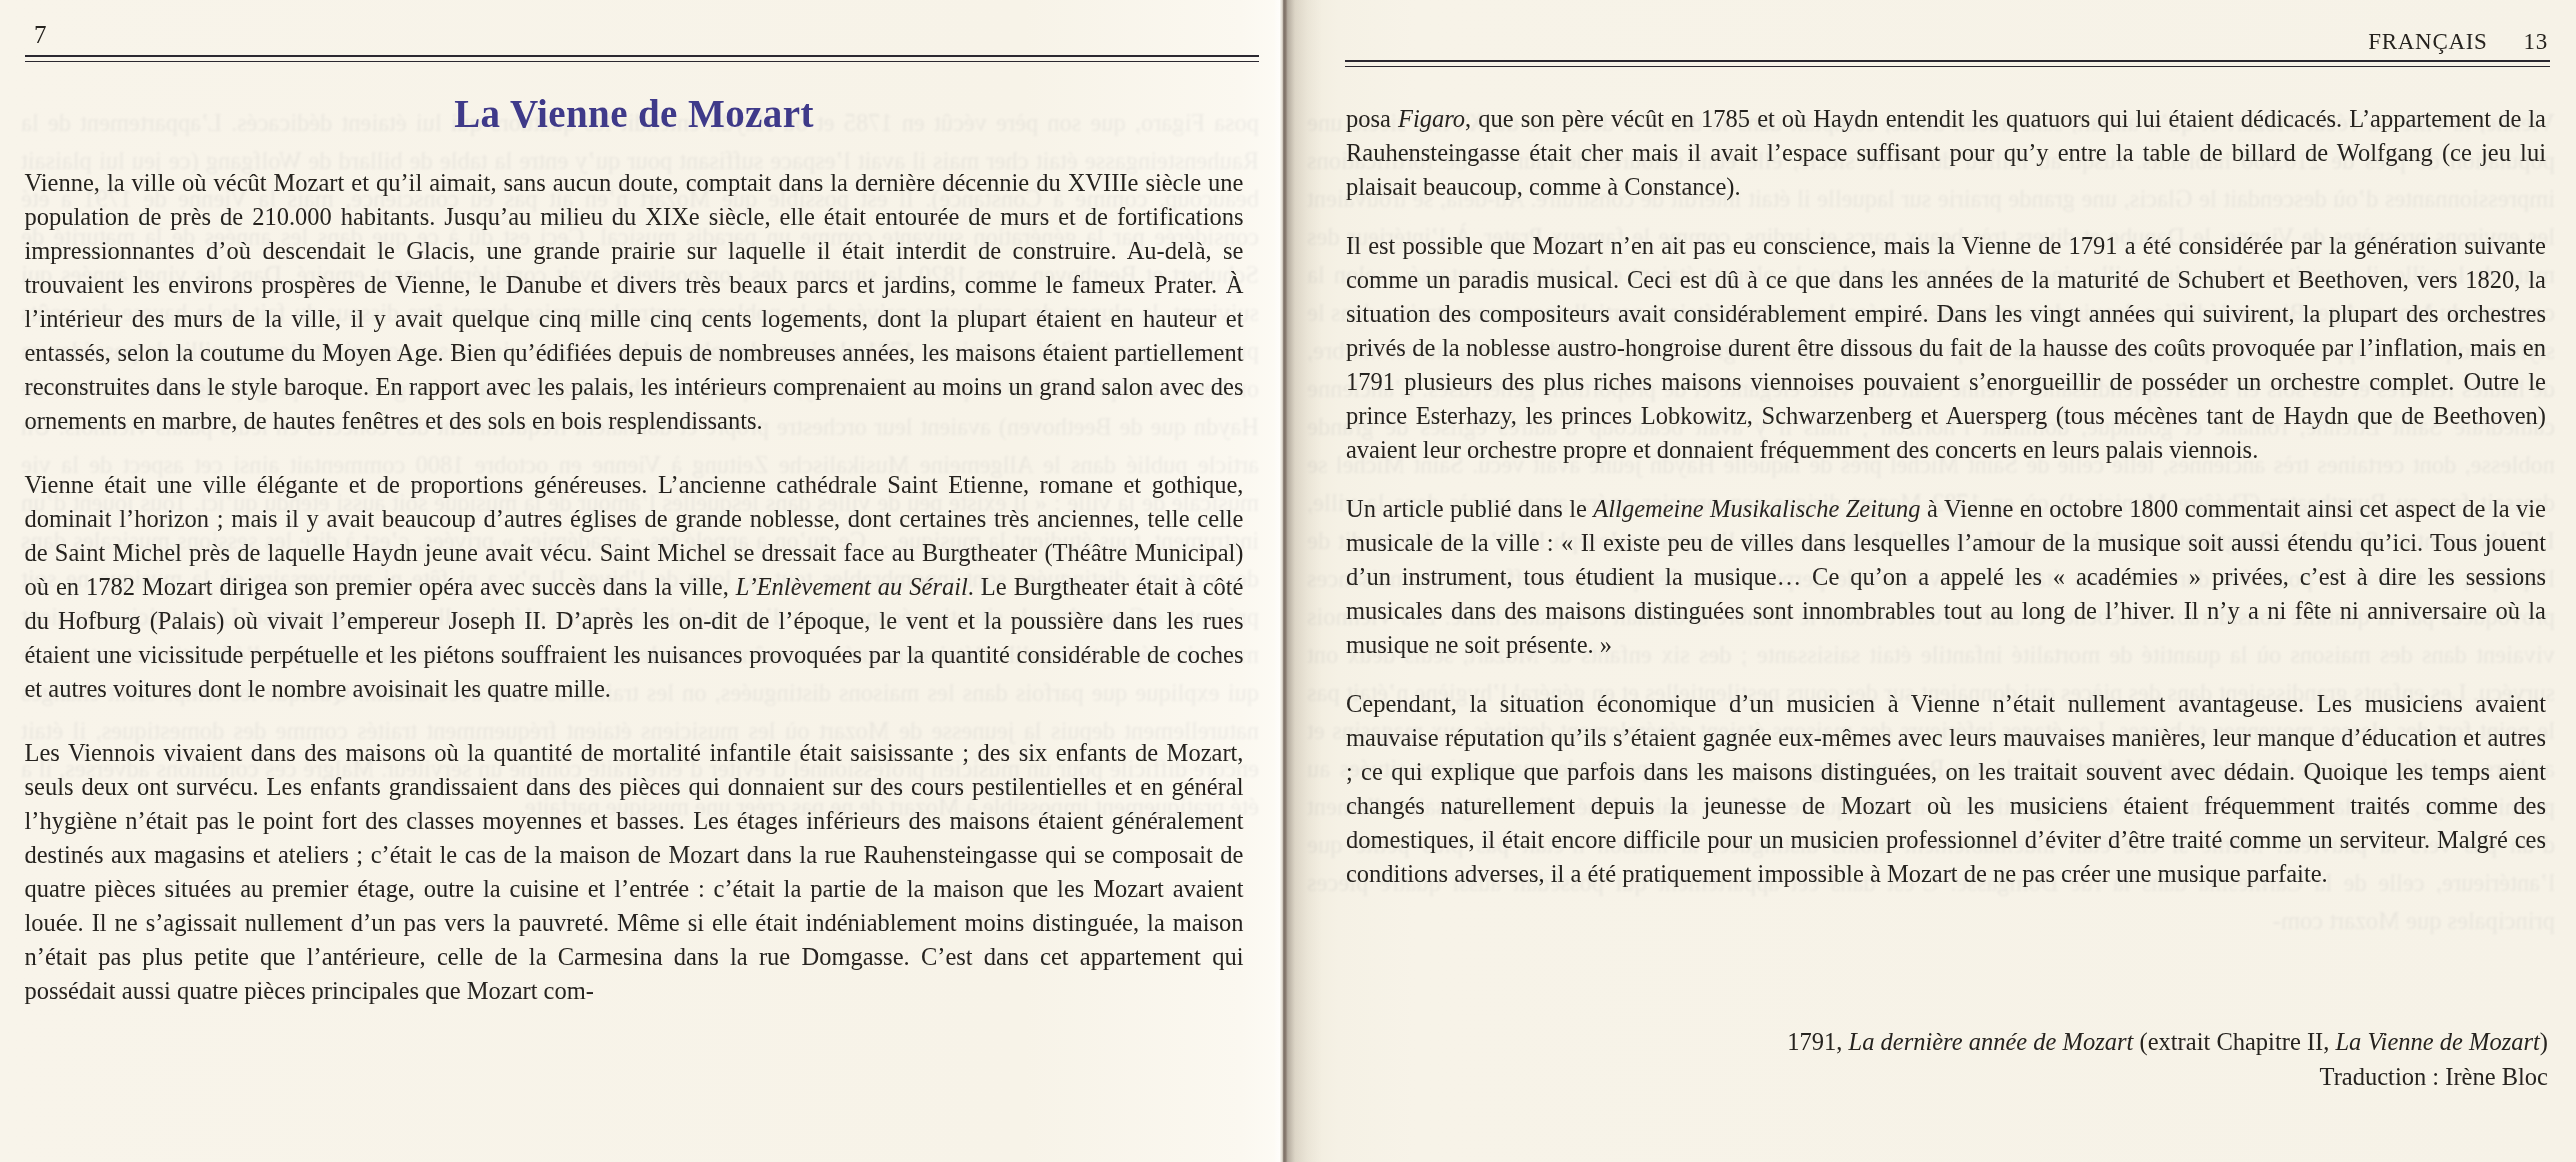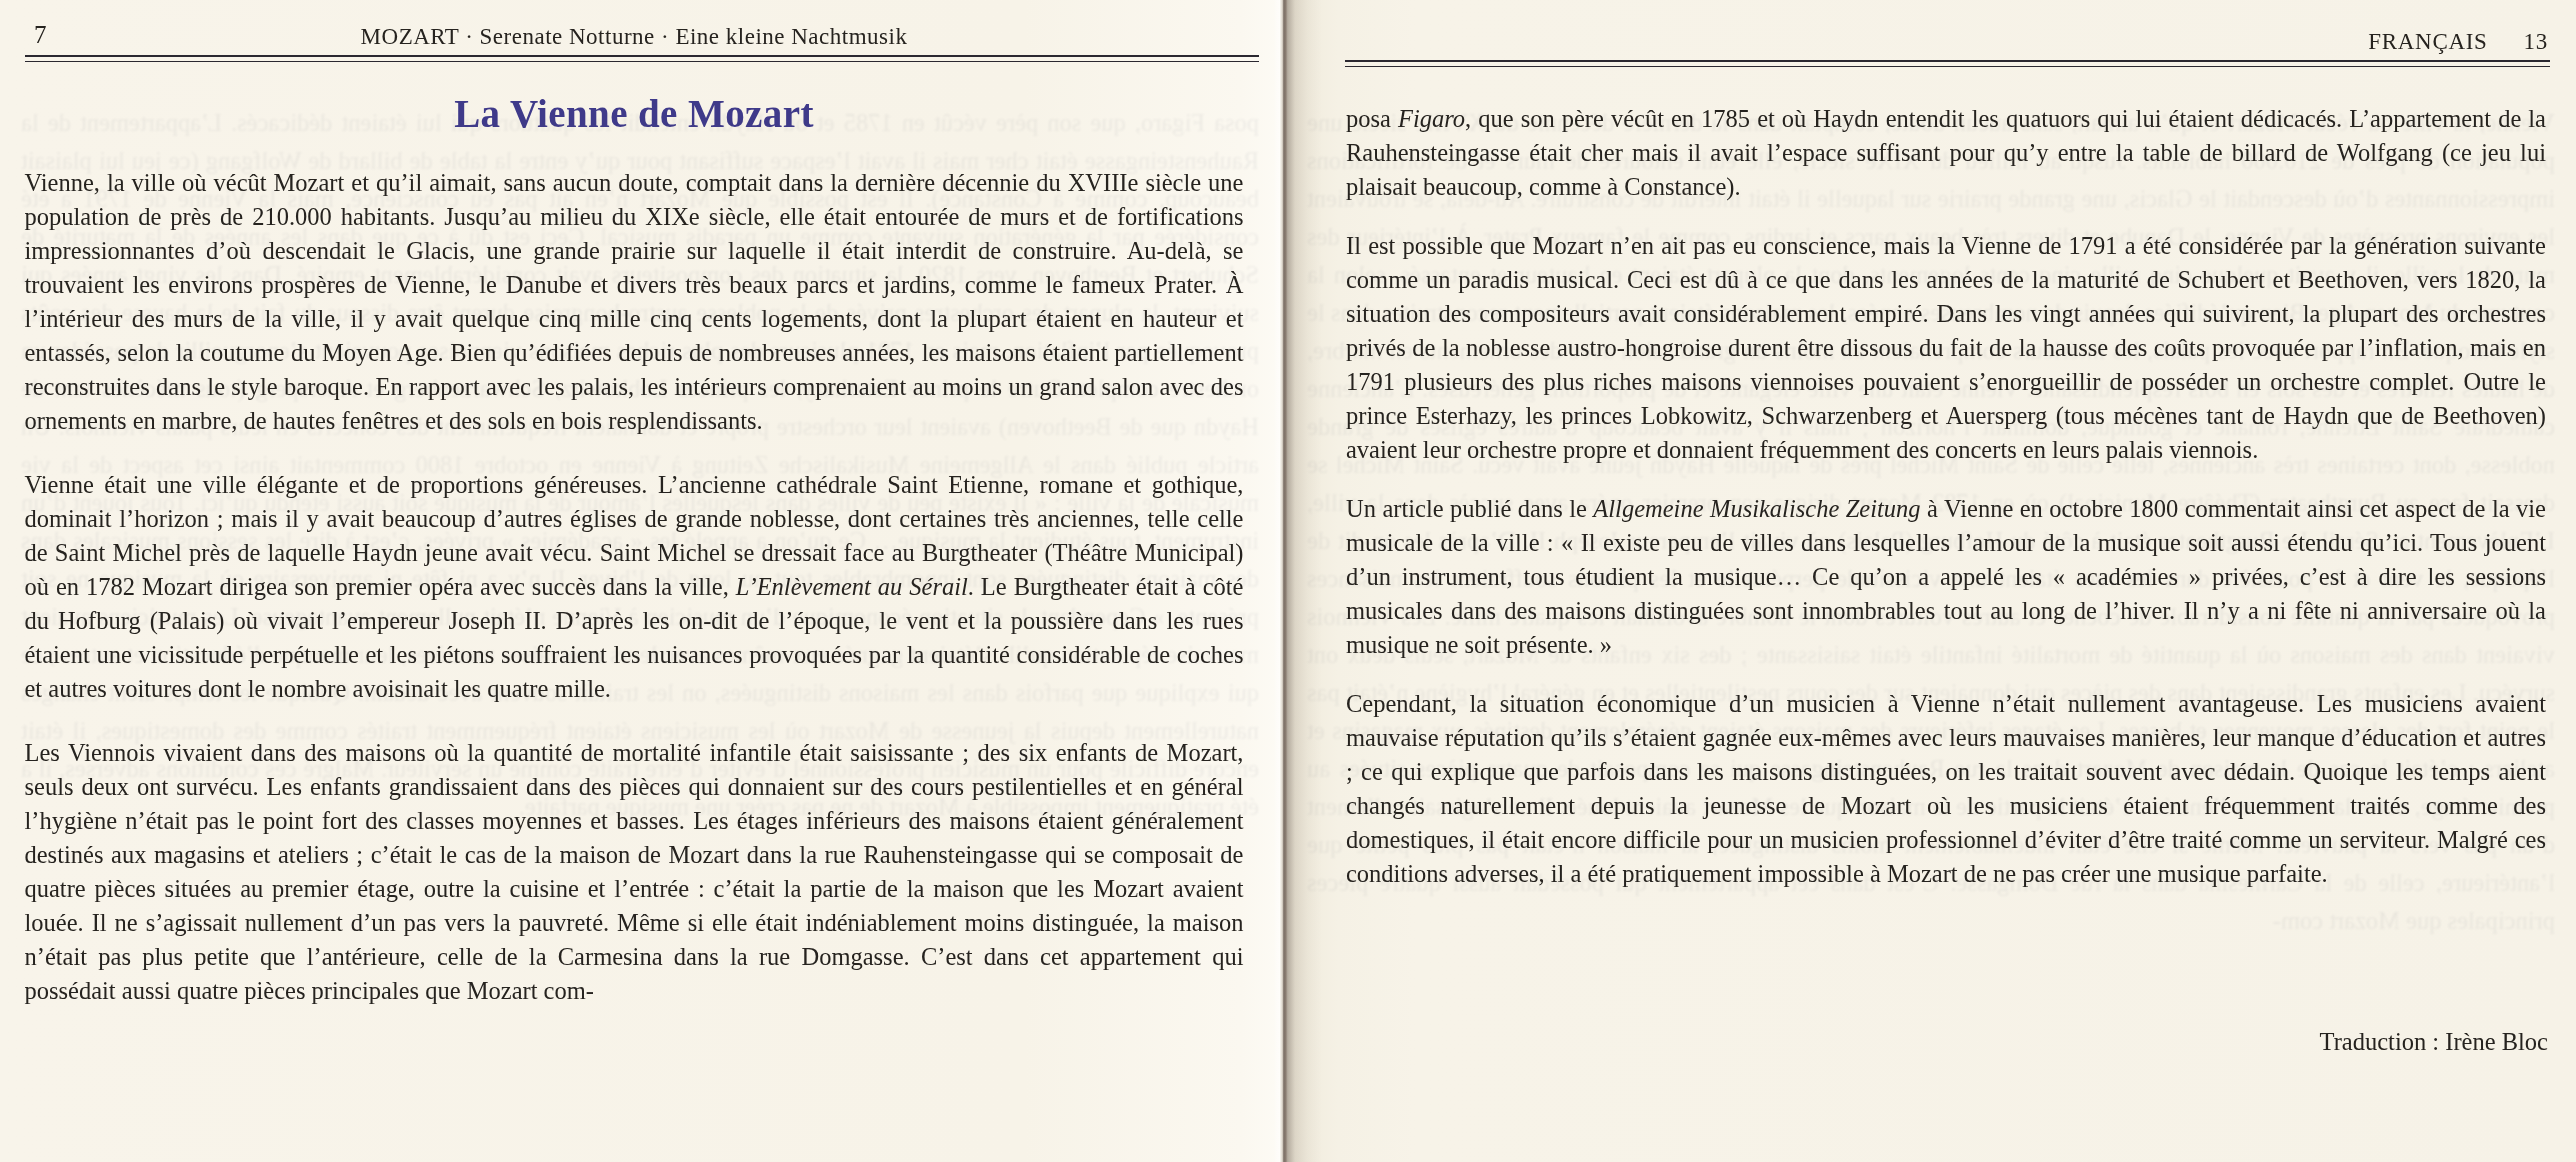--- a/index.html
+++ b/index.html
@@ -86,21 +86,20 @@
 </style>
 </head>
 <body>
 
 <div class="spread">
 
   <section class="page page-left">
     <div class="ghost" aria-hidden="true">posa Figaro, que son père vécût en 1785 et où Haydn entendit les quatuors qui lui étaient dédicacés. L’appartement de la Rauhensteingasse était cher mais il avait l’espace suffisant pour qu’y entre la table de billard de Wolfgang (ce jeu lui plaisait beaucoup, comme à Constance).  Il est possible que Mozart n’en ait pas eu conscience, mais la Vienne de 1791 a été considérée par la génération suivante comme un paradis musical. Ceci est dû à ce que dans les années de la maturité de Schubert et Beethoven, vers 1820, la situation des compositeurs avait considérablement empiré. Dans les vingt années qui suivirent, la plupart des orchestres privés de la noblesse austro-hongroise durent être dissous du fait de la hausse des coûts provoquée par l’inflation, mais en 1791 plusieurs des plus riches maisons viennoises pouvaient s’enorgueillir de posséder un orchestre complet. Outre le prince Esterhazy, les princes Lobkowitz, Schwarzenberg et Auersperg (tous mécènes tant de Haydn que de Beethoven) avaient leur orchestre propre et donnaient fréquemment des concerts en leurs palais viennois.  Un article publié dans le Allgemeine Musikalische Zeitung à Vienne en octobre 1800 commentait ainsi cet aspect de la vie musicale de la ville : « Il existe peu de villes dans lesquelles l’amour de la musique soit aussi étendu qu’ici. Tous jouent d’un instrument, tous étudient la musique… Ce qu’on a appelé les « académies » privées, c’est à dire les sessions musicales dans des maisons distinguées sont innombrables tout au long de l’hiver. Il n’y a ni fête ni anniversaire où la musique ne soit présente. »  Cependant, la situation économique d’un musicien à Vienne n’était nullement avantageuse. Les musiciens avaient mauvaise réputation qu’ils s’étaient gagnée eux-mêmes avec leurs mauvaises manières, leur manque d’éducation et autres ; ce qui explique que parfois dans les maisons distinguées, on les traitait souvent avec dédain. Quoique les temps aient changés naturellement depuis la jeunesse de Mozart où les musiciens étaient fréquemment traités comme des domestiques, il était encore difficile pour un musicien professionnel d’éviter d’être traité comme un serviteur. Malgré ces conditions adverses, il a été pratiquement impossible à Mozart de ne pas créer une musique parfaite.</div>
 
     <span class="pg-num-left">7</span>
-    <div class="running-header-left">MOZART · Serenate Notturne · Eine kleine Nachtmusik</div>
     <div class="rule rule-left"></div>
 
     <h1 class="article-title">La Vienne de Mozart</h1>
 
     <div class="body-text body-left">
         <p><span>Vienne, la ville où vécût Mozart et qu’il aimait, sans aucun doute, comptait dans la dernière décennie du XVIIIe siècle une population de près de 210.000 habitants. Jusqu’au milieu du XIXe siècle, elle était entourée de murs et de fortifications impressionnantes d’où descendait le Glacis, une grande prairie sur laquelle il était interdit de construire. Au-delà, se trouvaient les environs prospères de Vienne, le Danube et divers très beaux parcs et jardins, comme le fameux Prater. À l’intérieur des murs de la ville, il y avait quelque cinq mille cinq cents logements, dont la plupart étaient en hauteur et entassés, selon la coutume du Moyen Age. Bien qu’édifiées depuis de nombreuses années, les maisons étaient partiellement reconstruites dans le style baroque. En rapport avec les palais, les intérieurs comprenaient au moins un grand salon avec des ornements en marbre, de hautes fenêtres et des sols en bois resplendissants.</span></p>
         <p><span>Vienne était une ville élégante et de proportions généreuses. L’ancienne cathédrale Saint Etienne, romane et gothique, dominait l’horizon ; mais il y avait beaucoup d’autres églises de grande noblesse, dont certaines très anciennes, telle celle de Saint Michel près de laquelle Haydn jeune avait vécu. Saint Michel se dressait face au Burgtheater (Théâtre Municipal) où en 1782 Mozart dirigea son premier opéra avec succès dans la ville, </span><i>L’Enlèvement au Sérail</i><span>. Le Burgtheater était à côté du Hofburg (Palais) où vivait l’empereur Joseph II. D’après les on-dit de l’époque, le vent et la poussière dans les rues étaient une vicissitude perpétuelle et les piétons souffraient les nuisances provoquées par la quantité considérable de coches et autres voitures dont le nombre avoisinait les quatre mille.</span></p>
         <p><span>Les Viennois vivaient dans des maisons où la quantité de mortalité infantile était saisissante ; des six enfants de Mozart, seuls deux ont survécu. Les enfants grandissaient dans des pièces qui donnaient sur des cours pestilentielles et en général l’hygiène n’était pas le point fort des classes moyennes et basses. Les étages inférieurs des maisons étaient généralement destinés aux magasins et ateliers ; c’était le cas de la maison de Mozart dans la rue Rauhensteingasse qui se composait de quatre pièces situées au premier étage, outre la cuisine et l’entrée : c’était la partie de la maison que les Mozart avaient louée. Il ne s’agissait nullement d’un pas vers la pauvreté. Même si elle était indéniablement moins distinguée, la maison n’était pas plus petite que l’antérieure, celle de la Carmesina dans la rue Domgasse. C’est dans cet appartement qui possédait aussi quatre pièces principales que Mozart com-</span></p>
       </div>
   </section>
@@ -114,19 +113,20 @@
     <div class="rule rule-right"></div>
 
     <div class="body-text body-right">
         <p><span>posa </span><i>Figaro</i><span>, que son père vécût en 1785 et où Haydn entendit les quatuors qui lui étaient dédicacés. L’appartement de la Rauhensteingasse était cher mais il avait l’espace suffisant pour qu’y entre la table de billard de Wolfgang (ce jeu lui plaisait beaucoup, comme à Constance).</span></p>
         <p><span>Il est possible que Mozart n’en ait pas eu conscience, mais la Vienne de 1791 a été considérée par la génération suivante comme un paradis musical. Ceci est dû à ce que dans les années de la maturité de Schubert et Beethoven, vers 1820, la situation des compositeurs avait considérablement empiré. Dans les vingt années qui suivirent, la plupart des orchestres privés de la noblesse austro-hongroise durent être dissous du fait de la hausse des coûts provoquée par l’inflation, mais en 1791 plusieurs des plus riches maisons viennoises pouvaient s’enorgueillir de posséder un orchestre complet. Outre le prince Esterhazy, les princes Lobkowitz, Schwarzenberg et Auersperg (tous mécènes tant de Haydn que de Beethoven) avaient leur orchestre propre et donnaient fréquemment des concerts en leurs palais viennois.</span></p>
         <p><span>Un article publié dans le </span><i>Allgemeine Musikalische Zeitung</i><span> à Vienne en octobre 1800 commentait ainsi cet aspect de la vie musicale de la ville : « Il existe peu de villes dans lesquelles l’amour de la musique soit aussi étendu qu’ici. Tous jouent d’un instrument, tous étudient la musique… Ce qu’on a appelé les « académies » privées, c’est à dire les sessions musicales dans des maisons distinguées sont innombrables tout au long de l’hiver. Il n’y a ni fête ni anniversaire où la musique ne soit présente. »</span></p>
         <p><span>Cependant, la situation économique d’un musicien à Vienne n’était nullement avantageuse. Les musiciens avaient mauvaise réputation qu’ils s’étaient gagnée eux-mêmes avec leurs mauvaises manières, leur manque d’éducation et autres ; ce qui explique que parfois dans les maisons distinguées, on les traitait souvent avec dédain. Quoique les temps aient changés naturellement depuis la jeunesse de Mozart où les musiciens étaient fréquemment traités comme des domestiques, il était encore difficile pour un musicien professionnel d’éviter d’être traité comme un serviteur. Malgré ces conditions adverses, il a été pratiquement impossible à Mozart de ne pas créer une musique parfaite.</span></p>
       </div>
 
     <div class="signature">
+      <div class="source"><span>1791, </span><i>La dernière année de Mozart</i><span> (extrait Chapitre II, </span><i>La Vienne de Mozart</i><span>)</span></div>
       <div class="translation">Traduction : Irène Bloc</div>
     </div>
   </section>
 
   <div class="gutter"></div>
 </div>
 
 
 </body></html>

